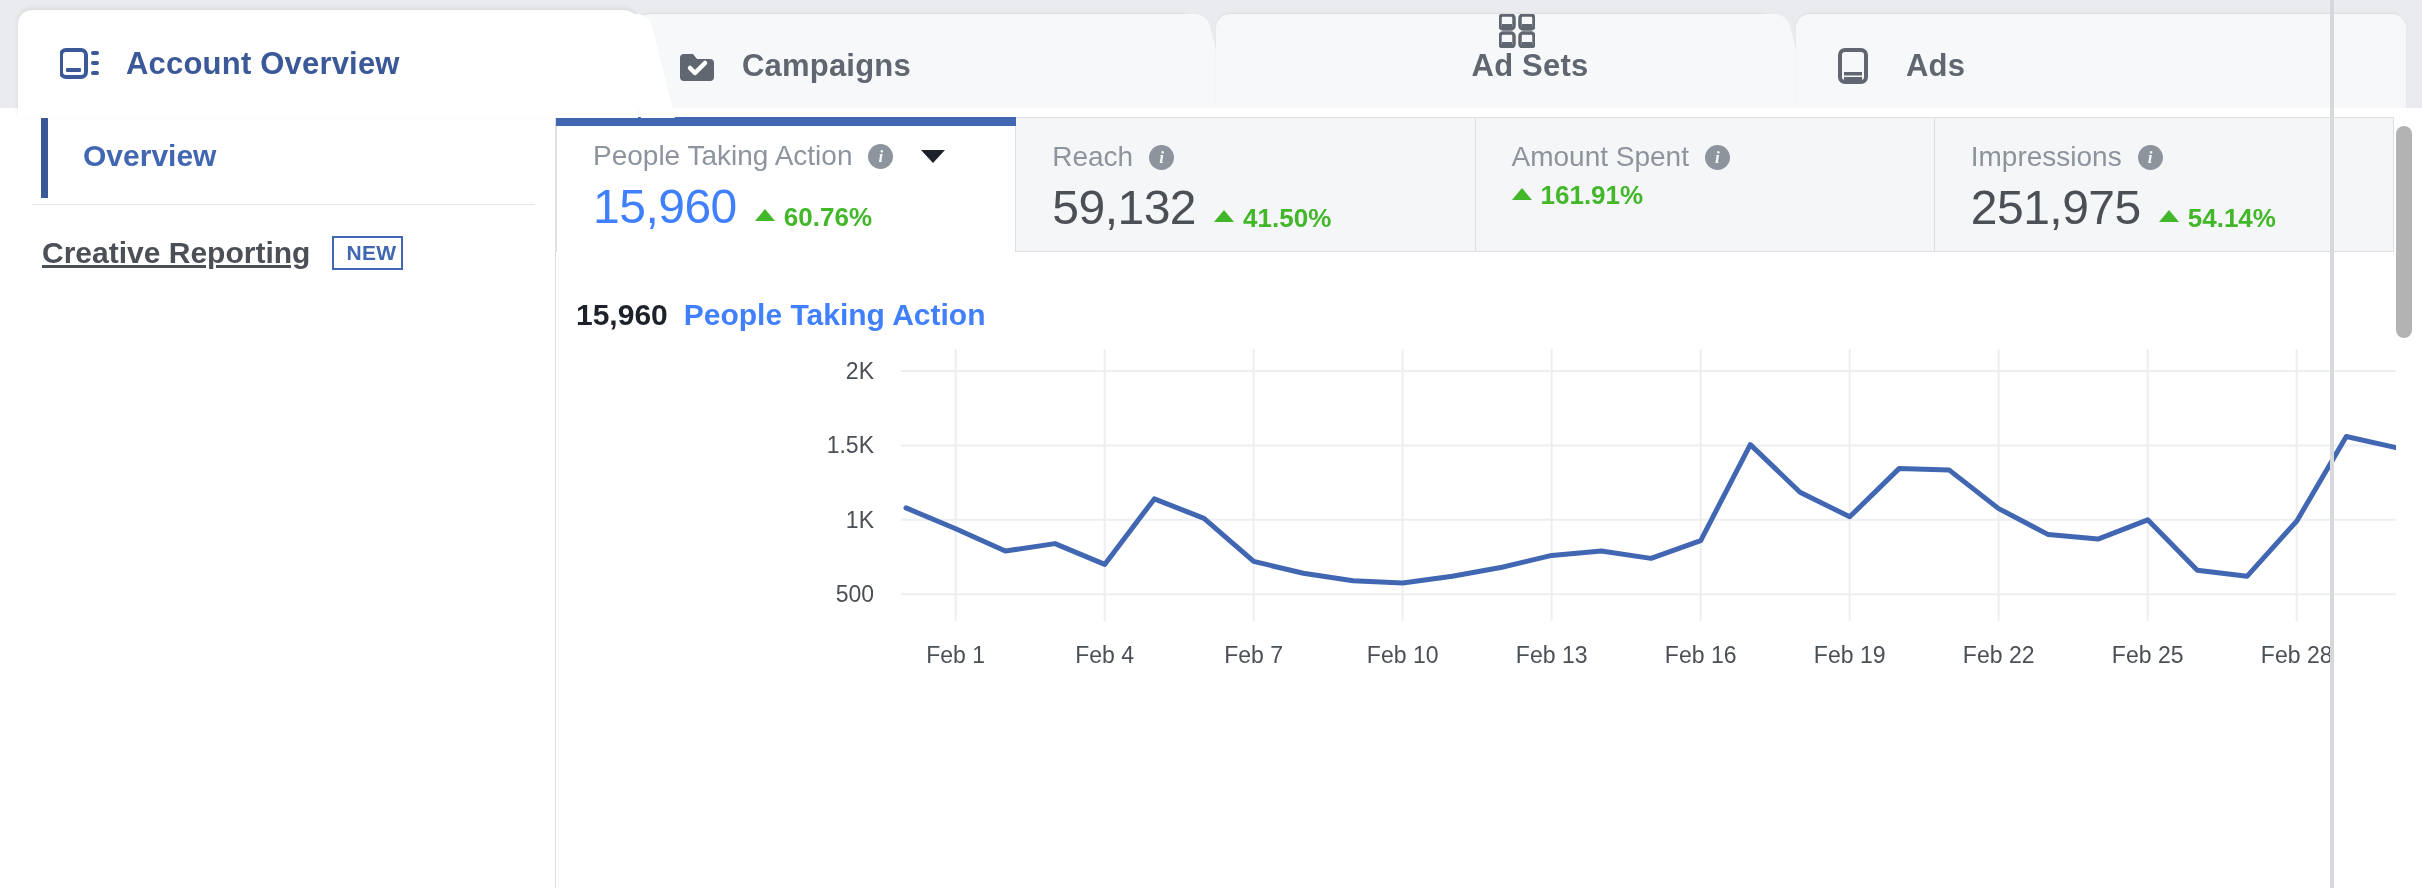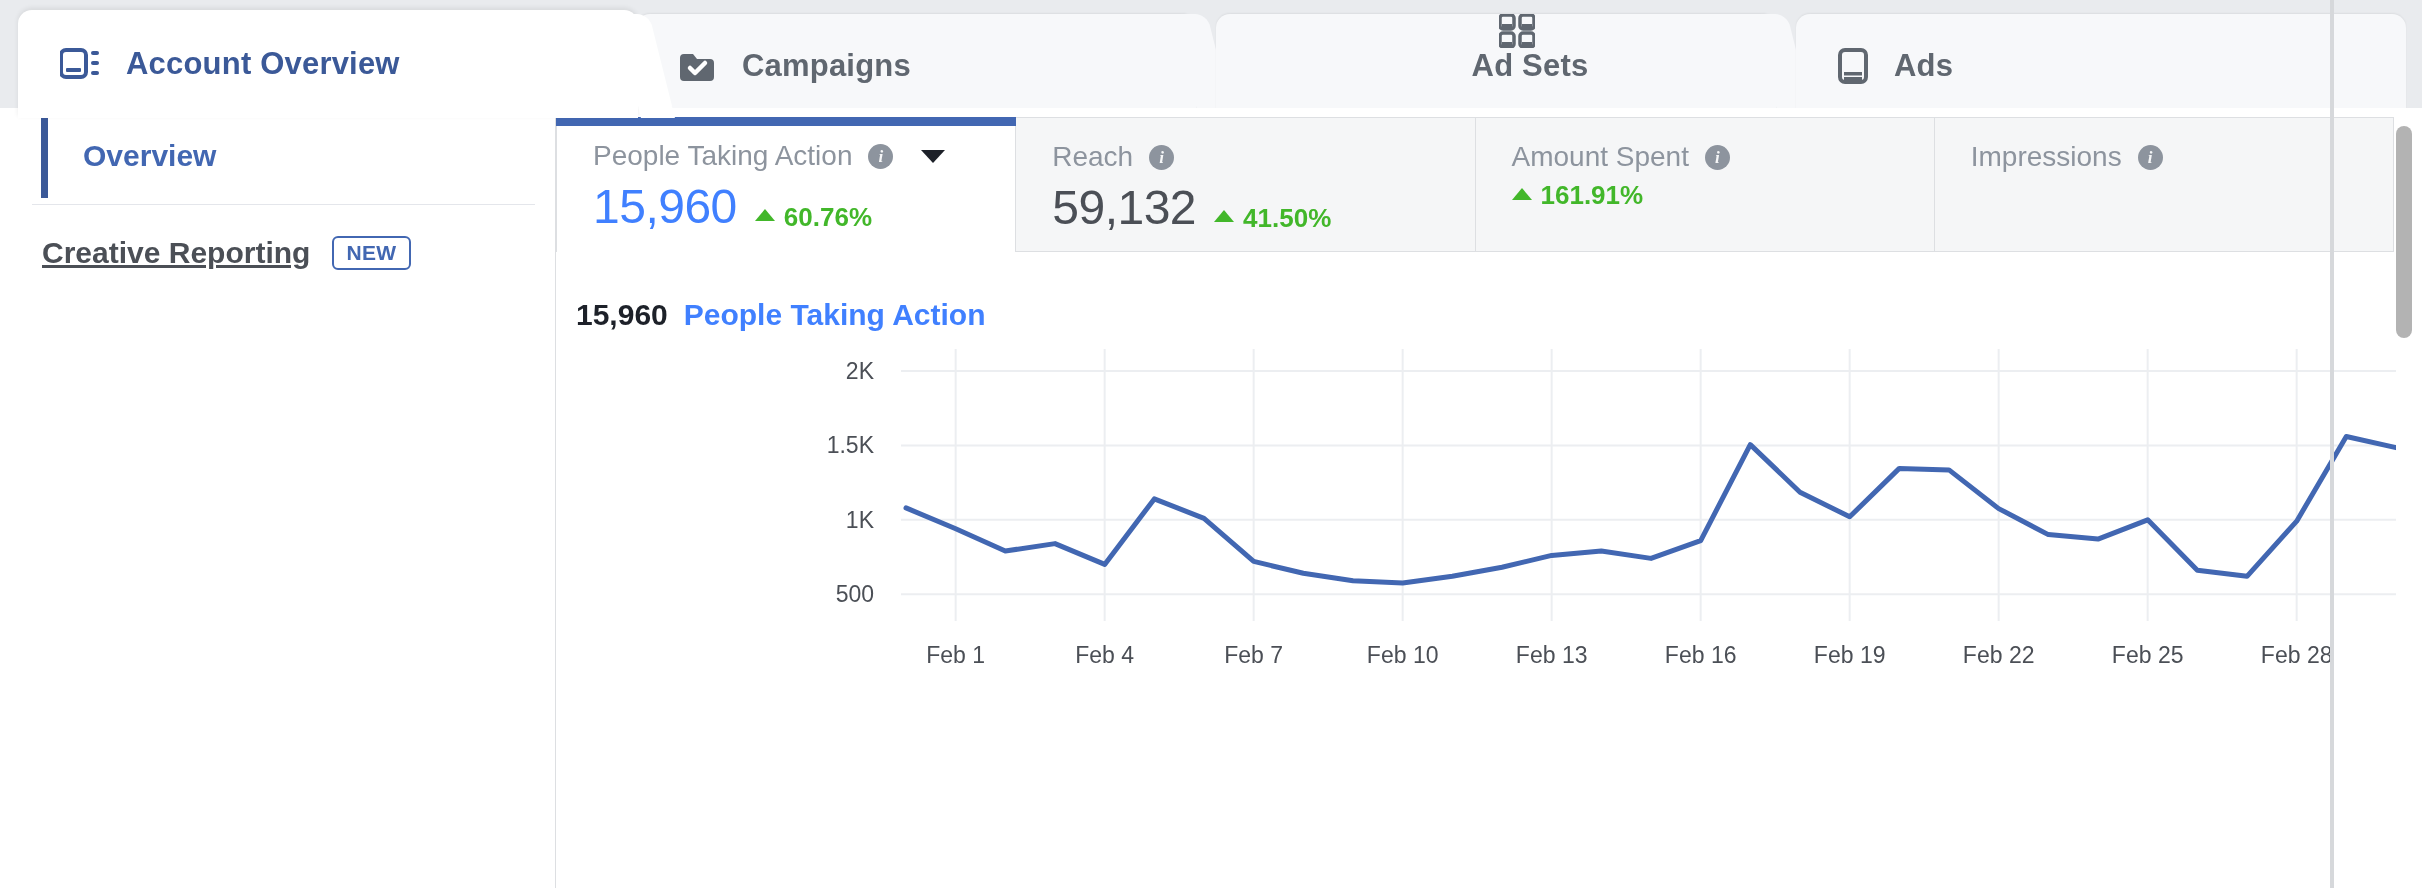--- a/index.html
+++ b/index.html
@@ -104,24 +104,24 @@
     height: 96px;
     display: flex; align-items: center;
     padding-left: 42px; gap: 22px;
   }
   .side-item2 .side-label2 {
     font-size: 30px; font-weight: bold; color: #4b4f56; white-space: nowrap; text-decoration: underline;
   }
   .badge-new {
     border: 2px solid #4267b2;
     color: #4267b2;
-    border-radius: 6px;
+    border-radius: 0;
     font-size: 21px;
     font-weight: bold;
-    padding: 4px 12px 5px 12px;
+    padding: 4px 4px 5px 12px;
     line-height: 1;
     letter-spacing: .4px;
   }
 
   
   .main {
     position: absolute; left: 556px; top: 0;
     width: 1866px; height: 780px;
     background: #ffffff;
     overflow: hidden;
@@ -275,21 +275,21 @@
           <rect x="21" y="19" width="14" height="14" rx="3" fill="none" stroke="#606770" stroke-width="3.5"></rect>
           <rect x="3" y="10" width="10" height="4" fill="#606770"></rect>
           <rect x="23" y="10" width="10" height="4" fill="#606770"></rect>
           <rect x="3" y="28" width="10" height="4" fill="#606770"></rect>
           <rect x="23" y="28" width="10" height="4" fill="#606770"></rect>
         </svg>
       </span>
       <span class="tab-label">Ad Sets</span>
     </div>
 
-    <div class="tab inactive" style="left:1796px; width:610px; background:#f7f8fa;">
+    <div class="tab inactive" style="left:1796px; width:610px; background:#f7f8fa;gap:12px;">
       <span class="tab-icon">
         <svg width="30" height="36" viewBox="0 0 30 36">
           <rect x="2" y="2" width="26" height="32" rx="5" fill="none" stroke="#606770" stroke-width="4"></rect>
           <rect x="6" y="24" width="18" height="3.5" fill="#606770"></rect>
           <rect x="6" y="29" width="18" height="3" fill="#606770"></rect>
         </svg>
       </span>
       <span class="tab-label">Ads</span>
     </div>
   </div>
@@ -350,20 +350,27 @@
               <span class="tri-up"></span>
               <span>161.91%</span>
             </span>
           </div>
         </div>
 
         <div class="kpi">
           <div class="kpi-head">
             <span class="kpi-title">Impressions</span>
             <span class="info-icon">i</span>
+          </div>
+          <div class="kpi-row">
+            <span class="kpi-value">251,975</span>
+            <span class="delta">
+              <span class="tri-up"></span>
+              <span>54.14%</span>
+            </span>
           </div>
         </div>
       </div>
 
       <div class="chart-caption">
         <span class="cap-num">15,960</span>
         <span class="cap-lbl">People Taking Action</span>
       </div>
 
       <div class="chart-wrap">

